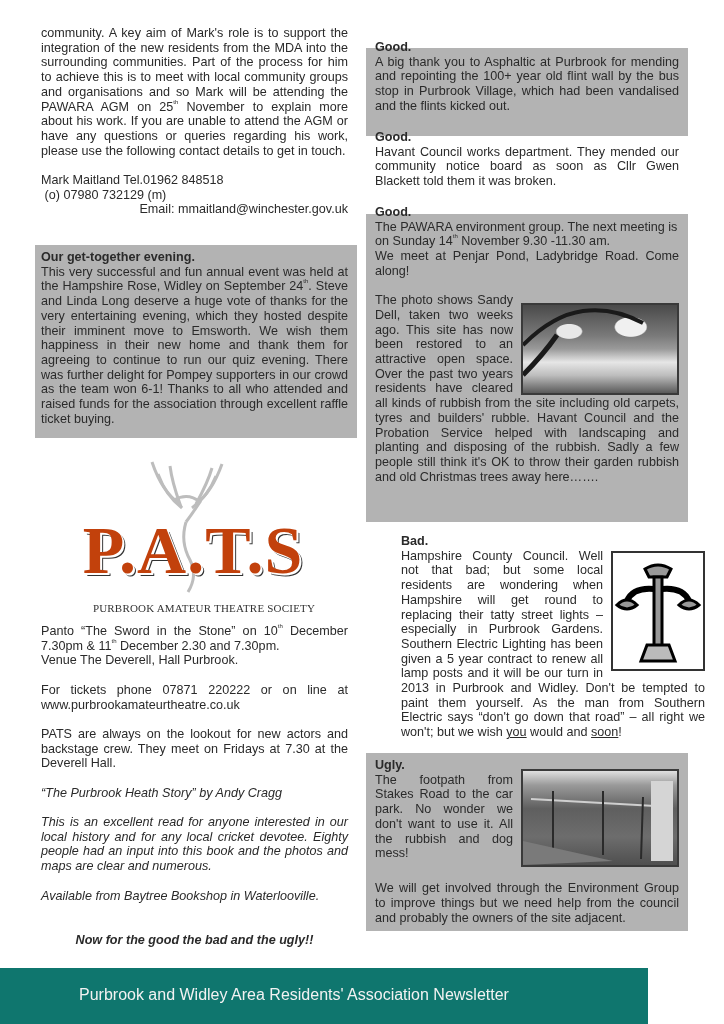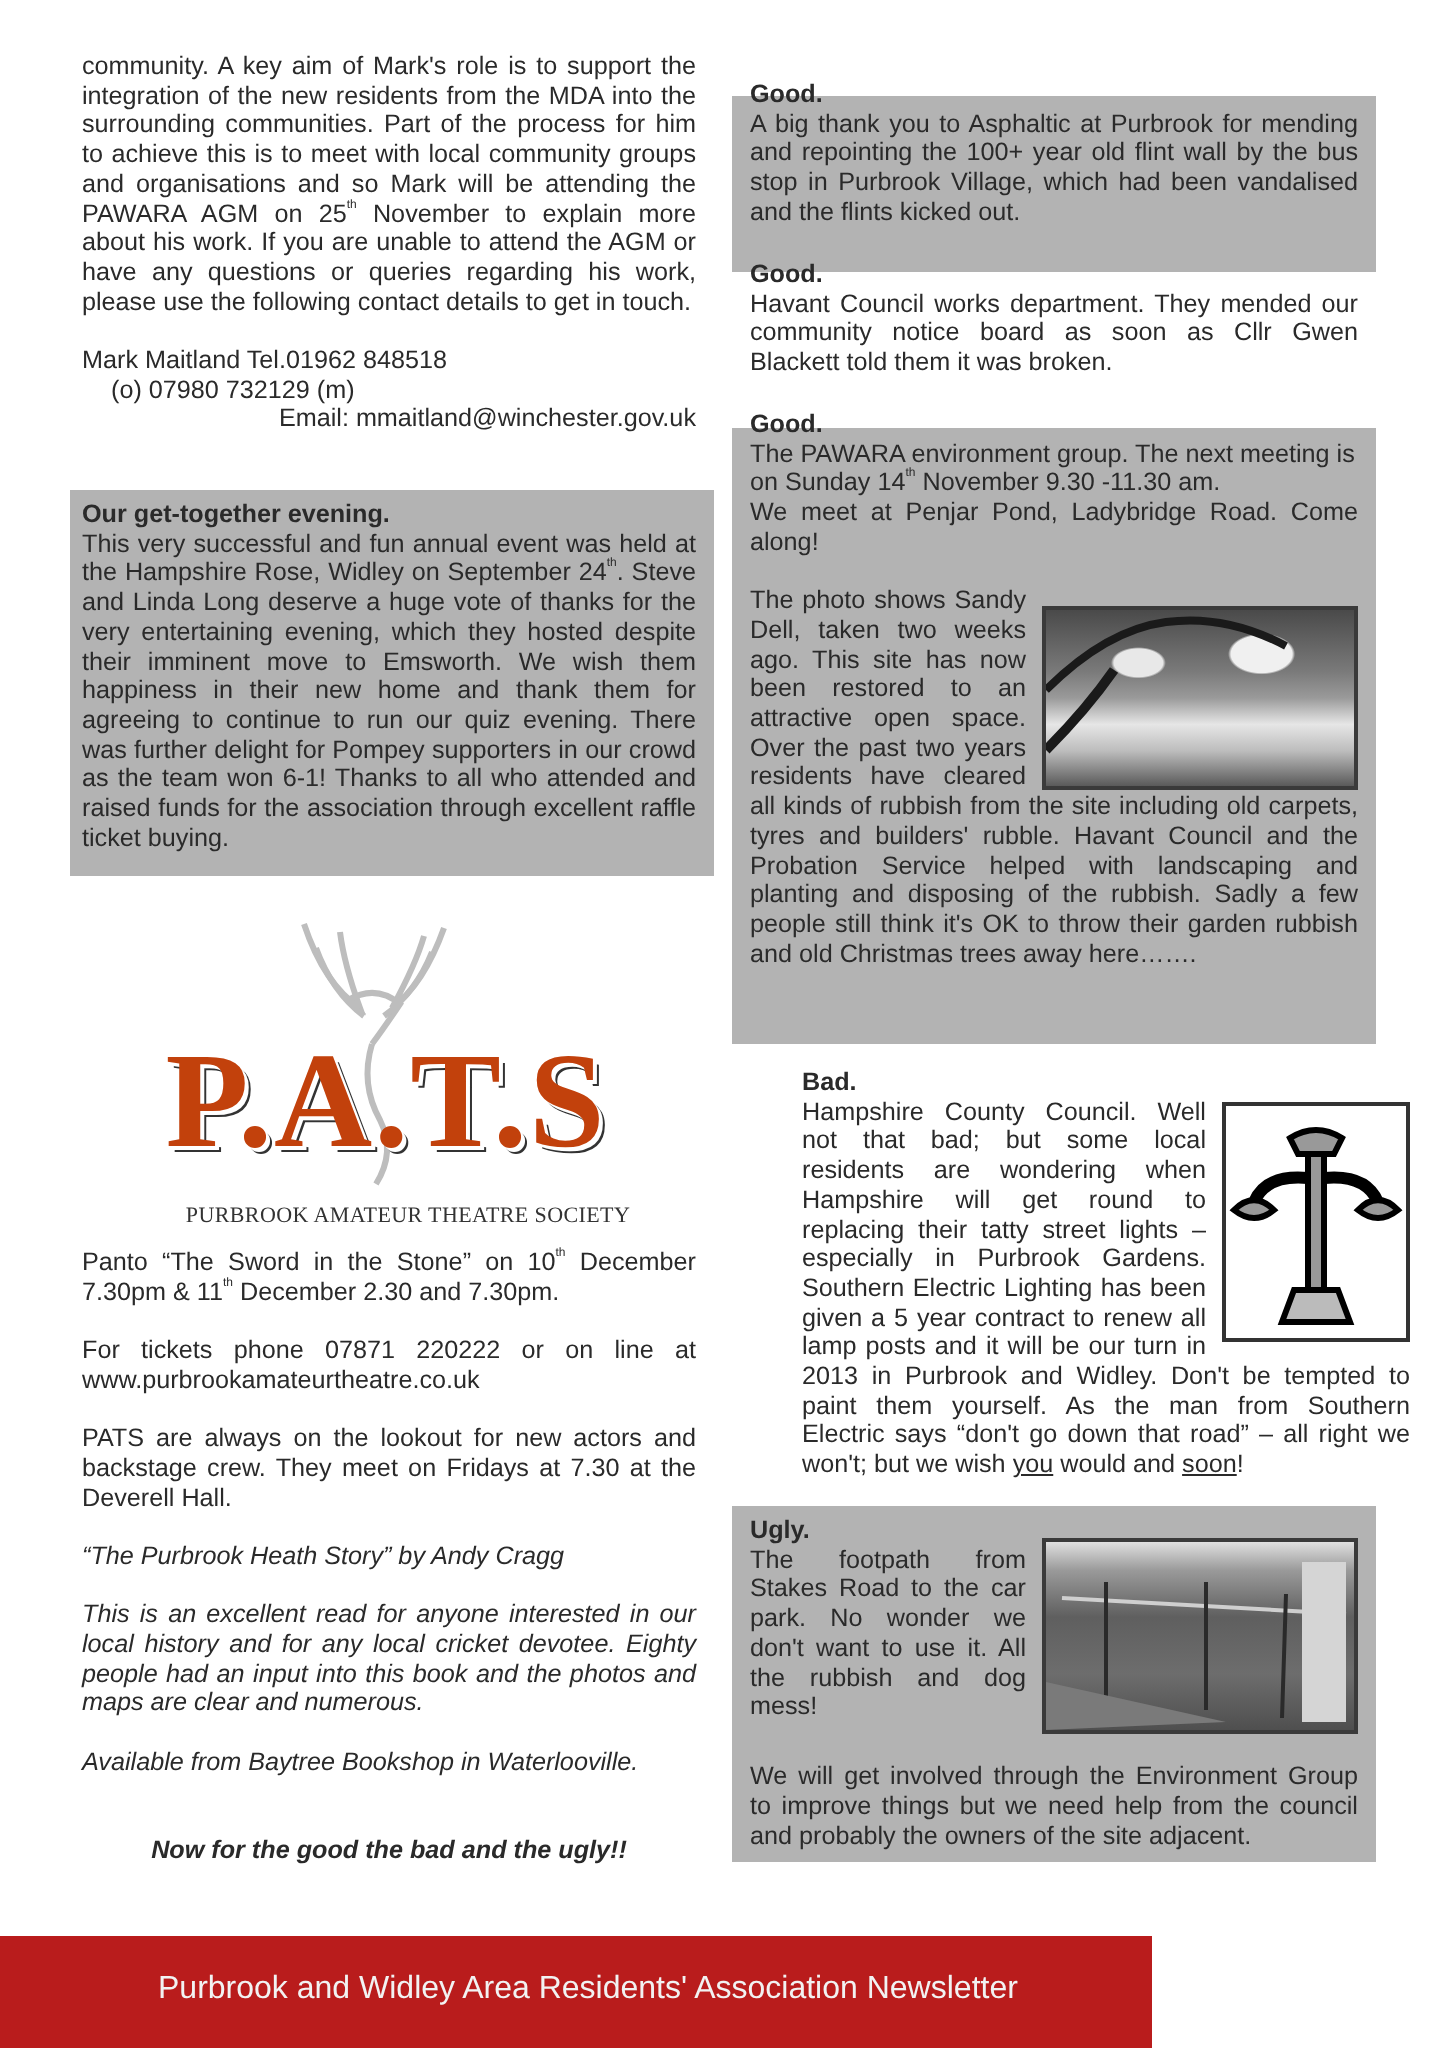--- a/index.html
+++ b/index.html
@@ -11,36 +11,36 @@
   .right-col{left:375px;width:304px;}
   p{margin:0;}
   .gap{height:14.7px;}
   .boxbg{position:absolute;background:#b3b3b3;}
   .bold{font-weight:bold;}
   .ital{font-style:italic;}
   sup{font-size:6px;line-height:0;vertical-align:7px;}
   .u{text-decoration:underline;}
   .fl-right{float:right;margin-left:8px;}
   .photo{border:2px solid #3a3a3a;box-sizing:border-box;}
-  .footer{position:absolute;left:0;top:968px;width:576px;height:56px;background:#b91c1c;}
+  .footer{position:absolute;left:0;top:968px;width:648px;height:56px;background:#0f766e;}
   .footer-text{position:absolute;left:79px;top:18px;color:#f2f2f2;font-size:16px;}
 </style>
 </head>
 <body>
 
 <div class="boxbg" style="left:35px;top:245px;width:322px;height:193px;"></div>
 <div class="boxbg" style="left:366px;top:48px;width:322px;height:88px;"></div>
 <div class="boxbg" style="left:366px;top:214px;width:322px;height:308px;"></div>
 <div class="boxbg" style="left:366px;top:753px;width:322px;height:178px;"></div>
 
 <div class="col left-col just" style="top:26px;">
   <p><span>community. A key aim of Mark's role is to support the integration of the new residents from the MDA into the surrounding communities. Part of the process for him to achieve this is to meet with local community groups and organisations and so Mark will be attending the PAWARA AGM on 25</span><sup>th</sup><span> November to explain more about his work.  If you are unable to attend the AGM or have any questions or queries regarding his work, please use the following contact details to get in touch.</span></p>
   <div class="gap"></div>
   <p style="text-align:left;">Mark Maitland Tel.01962 848518</p>
-  <p style="text-align:left;white-space:pre;margin-left:11px;"> (o) 07980 732129 (m)</p>
+  <p style="text-align:left;white-space:pre;"> (o) 07980 732129 (m)</p>
   <p style="text-align:right;">Email: mmaitland@winchester.gov.uk</p>
 </div>
 
 <div class="col left-col just" style="top:250px;">
   <p class="bold">Our get-together evening.</p>
   <p><span>This very successful and fun annual event was held at the Hampshire Rose, Widley on September 24</span><sup>th</sup><span>. Steve and Linda Long deserve a huge vote of thanks for the very entertaining evening, which they hosted despite their imminent move to Emsworth.  We wish them happiness in their new home and thank them for agreeing to continue to run our quiz evening.  There was further delight for Pompey supporters in our crowd as the team won 6-1!  Thanks to all who attended and raised funds for the association through excellent raffle ticket buying.</span></p>
 </div>
 
 <div style="position:absolute;left:62px;top:452px;width:260px;height:168px;">
   <svg width="260" height="150" viewBox="0 0 260 150" style="position:absolute;left:0;top:0;">
@@ -52,20 +52,21 @@
       <path d="M96 22 Q104 44 120 56"></path>
       <path d="M154 24 Q146 44 130 56"></path>
     </g>
   </svg>
   <div style="position:absolute;left:6px;top:58px;width:250px;text-align:center;font-family:'Liberation Serif',serif;font-size:68px;font-weight:bold;color:#c2410c;letter-spacing:1px;line-height:80px;text-shadow:2px 2px 0 #fff,3px 3px 0 #333;">P.A.T.S</div>
   <div style="position:absolute;left:12px;top:150px;width:260px;text-align:center;font-family:'Liberation Serif',serif;font-size:11px;color:#333;letter-spacing:0.2px;">PURBROOK AMATEUR THEATRE SOCIETY</div>
 </div>
 
 <div class="col left-col just" style="top:624px;">
   <p><span>Panto “The Sword in the Stone” on 10</span><sup>th</sup><span> December 7.30pm &amp; 11</span><sup>th</sup><span> December 2.30 and 7.30pm.</span></p>
+  <p>Venue The Deverell, Hall Purbrook.</p>
   <div class="gap"></div>
   <p>For tickets phone 07871 220222 or on line at www.purbrookamateurtheatre.co.uk</p>
   <div class="gap"></div>
   <p>PATS are always on the lookout for new actors and backstage crew.  They meet on Fridays at 7.30 at the Deverell Hall.</p>
   <div class="gap"></div>
   <p class="ital" style="text-align:left;">“The Purbrook Heath Story”  by Andy Cragg</p>
   <div class="gap"></div>
   <p class="ital">This is an excellent read for anyone interested in our local history and for any local cricket devotee.  Eighty people had an input into this book and the photos and maps are clear and numerous.</p>
   <div class="gap"></div>
   <p class="ital" style="text-align:left;">Available from Baytree Bookshop in Waterlooville.</p>

